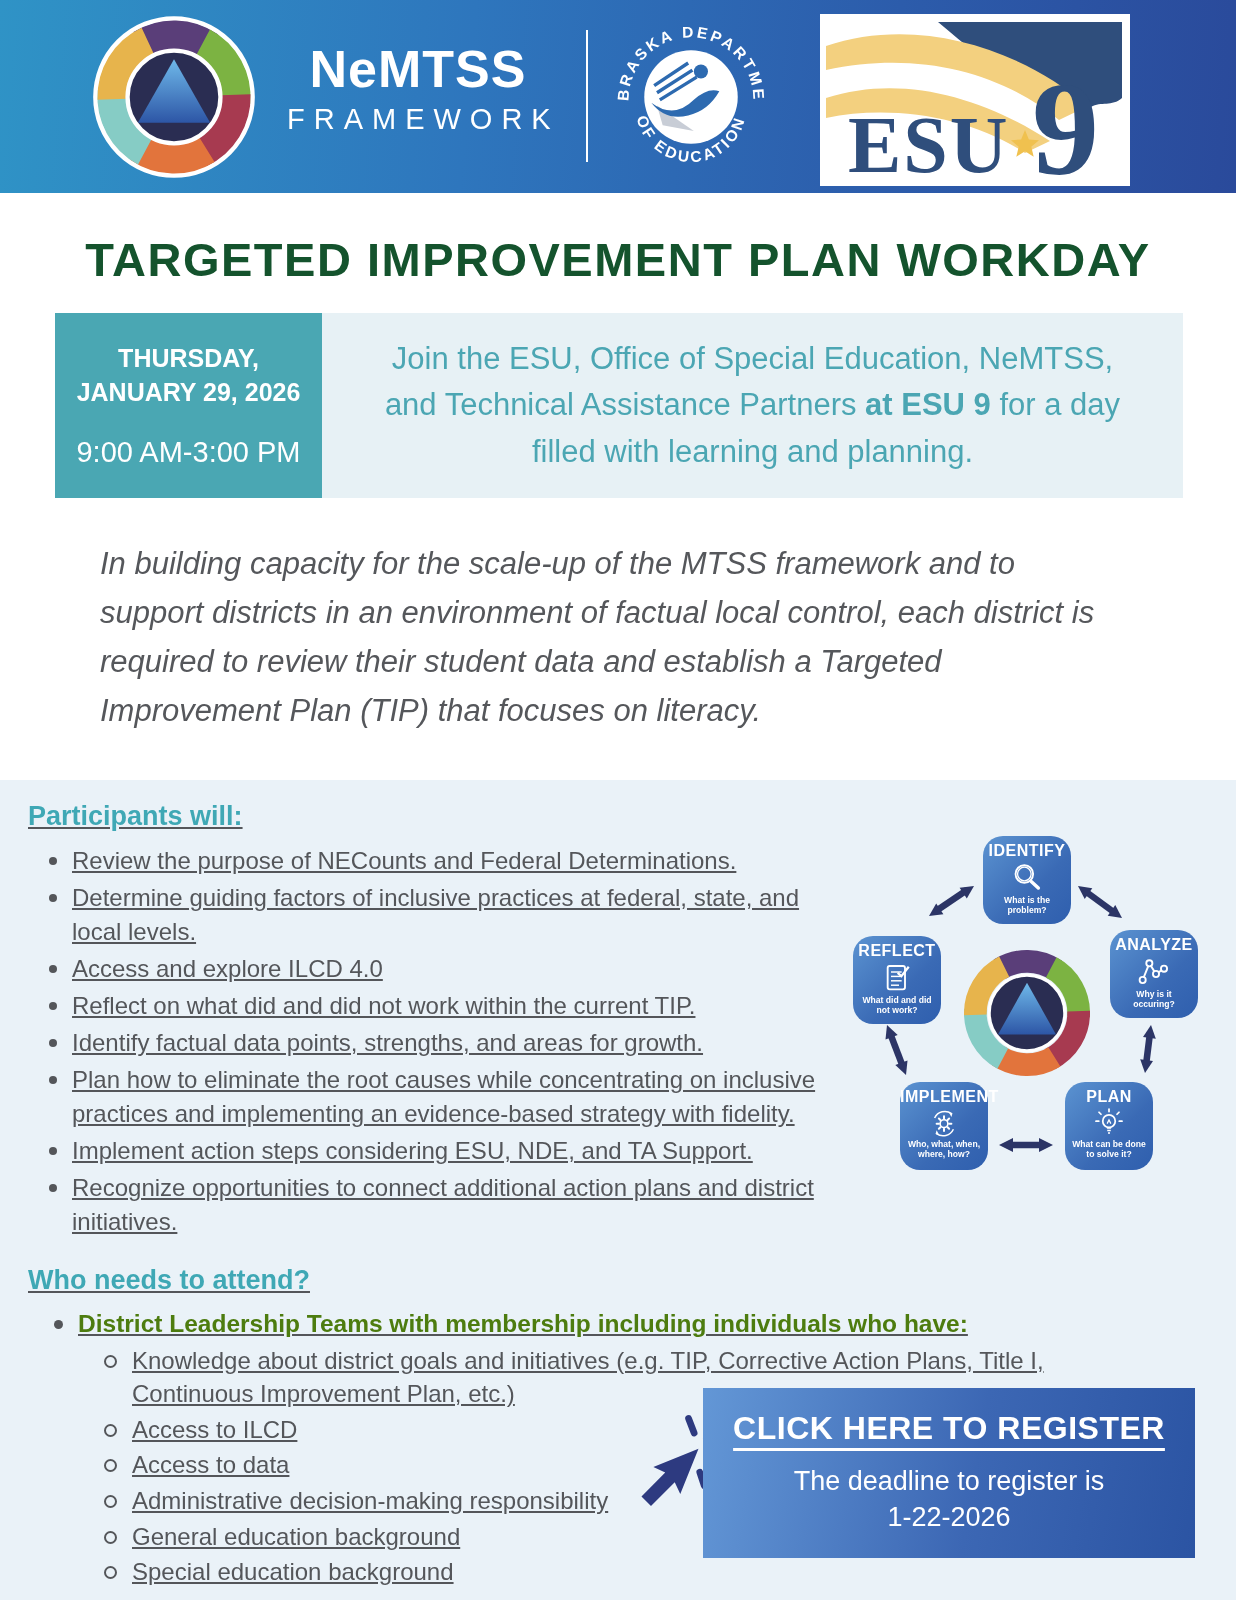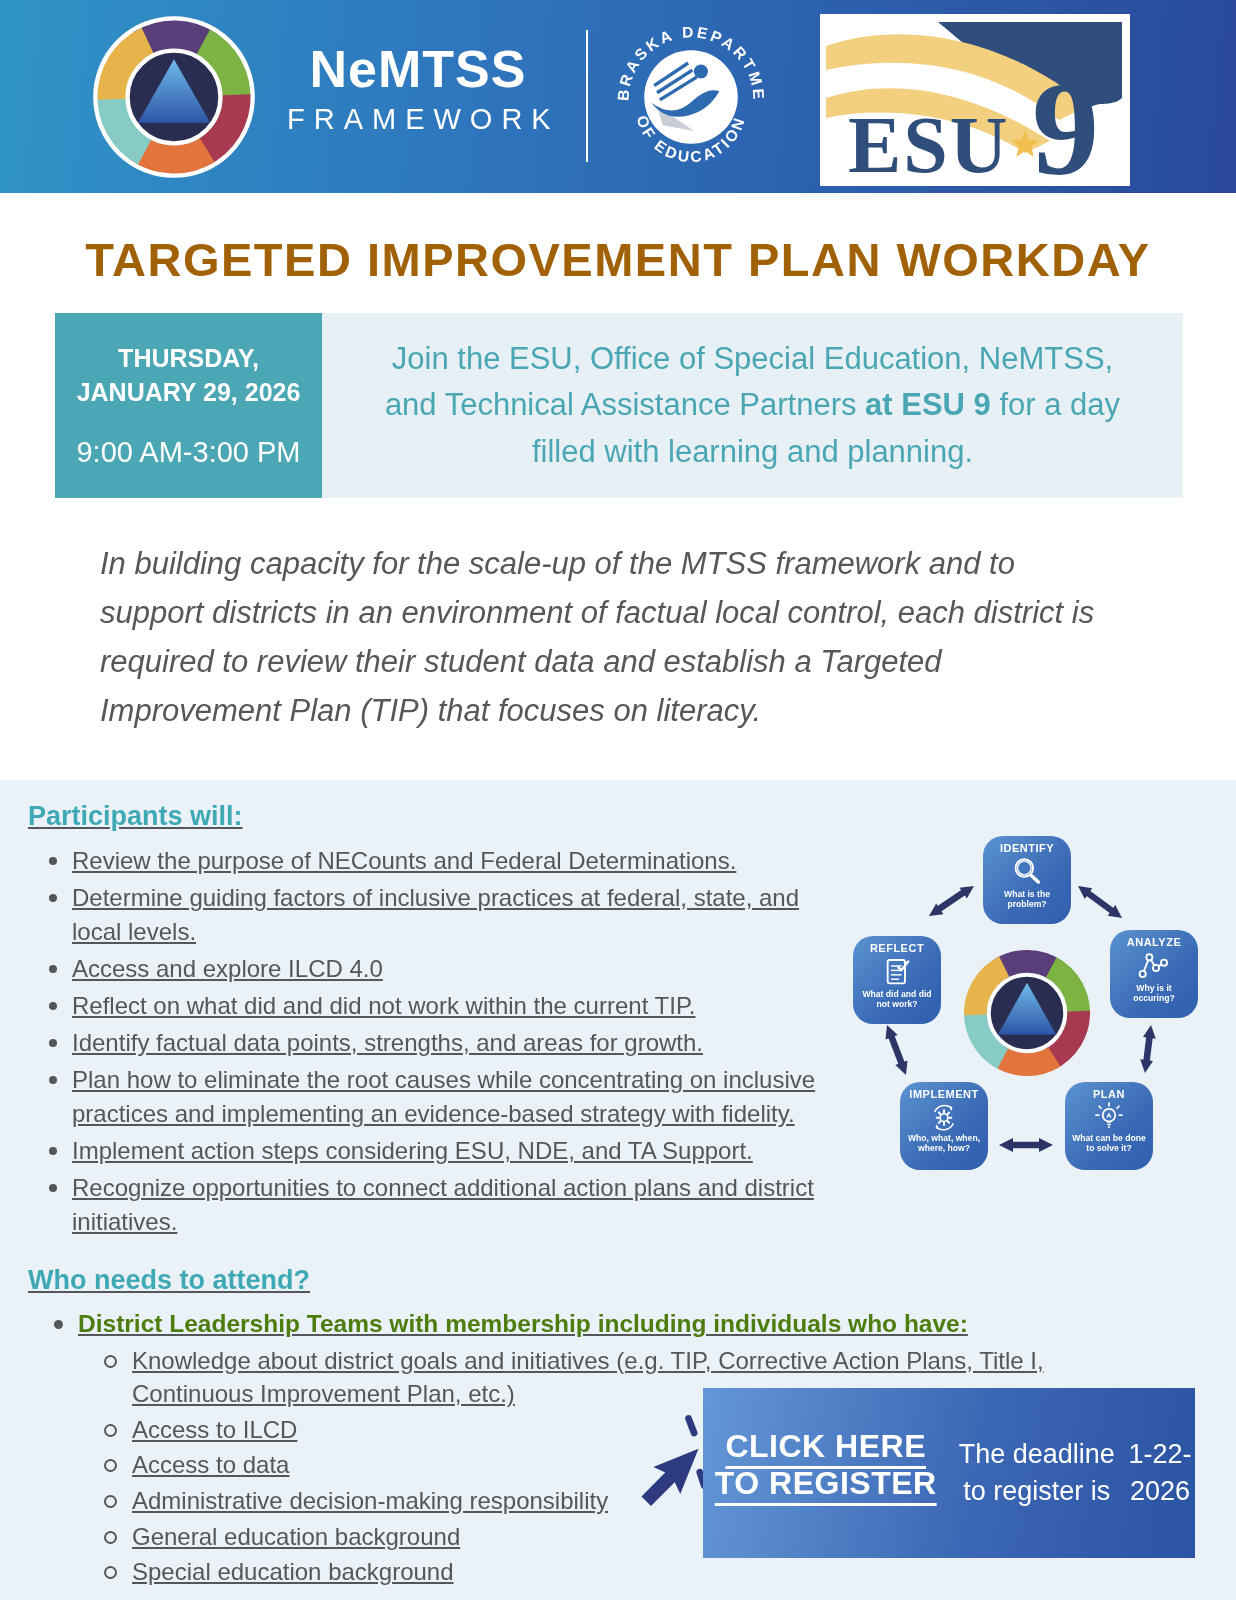--- a/index.html
+++ b/index.html
@@ -18,21 +18,21 @@
   .nemtss-logo { position:absolute; left:88px; top:8px; width:172px; height:178px; }
   .nemtss-wordmark { position:absolute; left:278px; top:42px; width:280px; text-align:center; color:#fff; }
   .nemtss-title { font-size:52px; font-weight:bold; letter-spacing:1px; line-height:1.05; }
   .nemtss-subtitle { font-size:29px; letter-spacing:9px; margin-top:6px; text-indent:9px; }
   .header-divider { position:absolute; left:586px; top:30px; width:2px; height:132px; background:#ffffff; }
   .nde-seal { position:absolute; left:606px; top:12px; width:170px; height:170px; }
   .esu-logo { position:absolute; left:820px; top:14px; width:310px; height:172px; }
 
   
   .page-title {
-    margin-top:40px; text-align:center; color:#a16207;
+    margin-top:40px; text-align:center; color:#14532d;
     font-size:47px; font-weight:800; letter-spacing:1.5px; line-height:1.15;
   }
 
   
   .info-row { display:flex; margin:26px 53px 0 55px; height:185px; }
   .date-box {
     flex:0 0 267px; background:#4AA7B3; color:#fff; text-align:center;
     display:flex; flex-direction:column; justify-content:center; padding:10px 8px;
   }
   .date-line { font-size:25px; font-weight:bold; line-height:1.35; }
@@ -84,33 +84,33 @@
     border-radius:50%; background:transparent; border:2.5px solid #54565A;
   }
 
   
   .diagram { position:absolute; left:0; top:0; width:1236px; height:470px; pointer-events:none; }
   .dbox {
     position:absolute; width:88px; height:88px; border-radius:20px;
     background:linear-gradient(135deg,#5b93d1 0%, #3a6ab5 60%, #2f5fae 100%);
     color:#fff; text-align:center; padding-top:6px;
   }
-  .dbox-label { font-size:11px; font-weight:bold; letter-spacing:0.5px; }
+  .dbox-label { font-size:16px; font-weight:bold; letter-spacing:0.5px; }
   .dbox-icon { display:block; margin:2px auto 1px; }
   .dbox-caption { font-size:8.6px; font-weight:bold; line-height:1.22; padding:0 5px; }
   .center-logo { position:absolute; left:964px; top:170px; width:126px; height:126px; }
   .darrow { position:absolute; }
   .darrow line { stroke:#2C3566; stroke-width:6.5; }
   .darrow polygon { fill:#2C3566; }
 
   
   .register-box {
     position:absolute; left:703px; top:608px; width:492px; height:170px;
     background:linear-gradient(100deg,#6397D6 0%, #3c67b4 55%, #2B54A3 100%);
-    color:#fff; display:flex; flex-direction:row; align-items:center; justify-content:center;
+    color:#fff; display:flex; flex-direction:column; align-items:center; justify-content:center;
     text-align:center; cursor:pointer;
   }
   .register-cta {
     font-size:32px; font-weight:bold; letter-spacing:0.5px;
     text-decoration:underline; text-underline-offset:9px;
     -webkit-text-decoration-thickness:3px; text-decoration-thickness:3px;
     margin-bottom:16px;
   }
   .register-deadline { font-size:27px; line-height:1.35; }
   .cursor-icon { position:absolute; left:618px; top:634px; width:112px; height:112px; pointer-events:none; }

